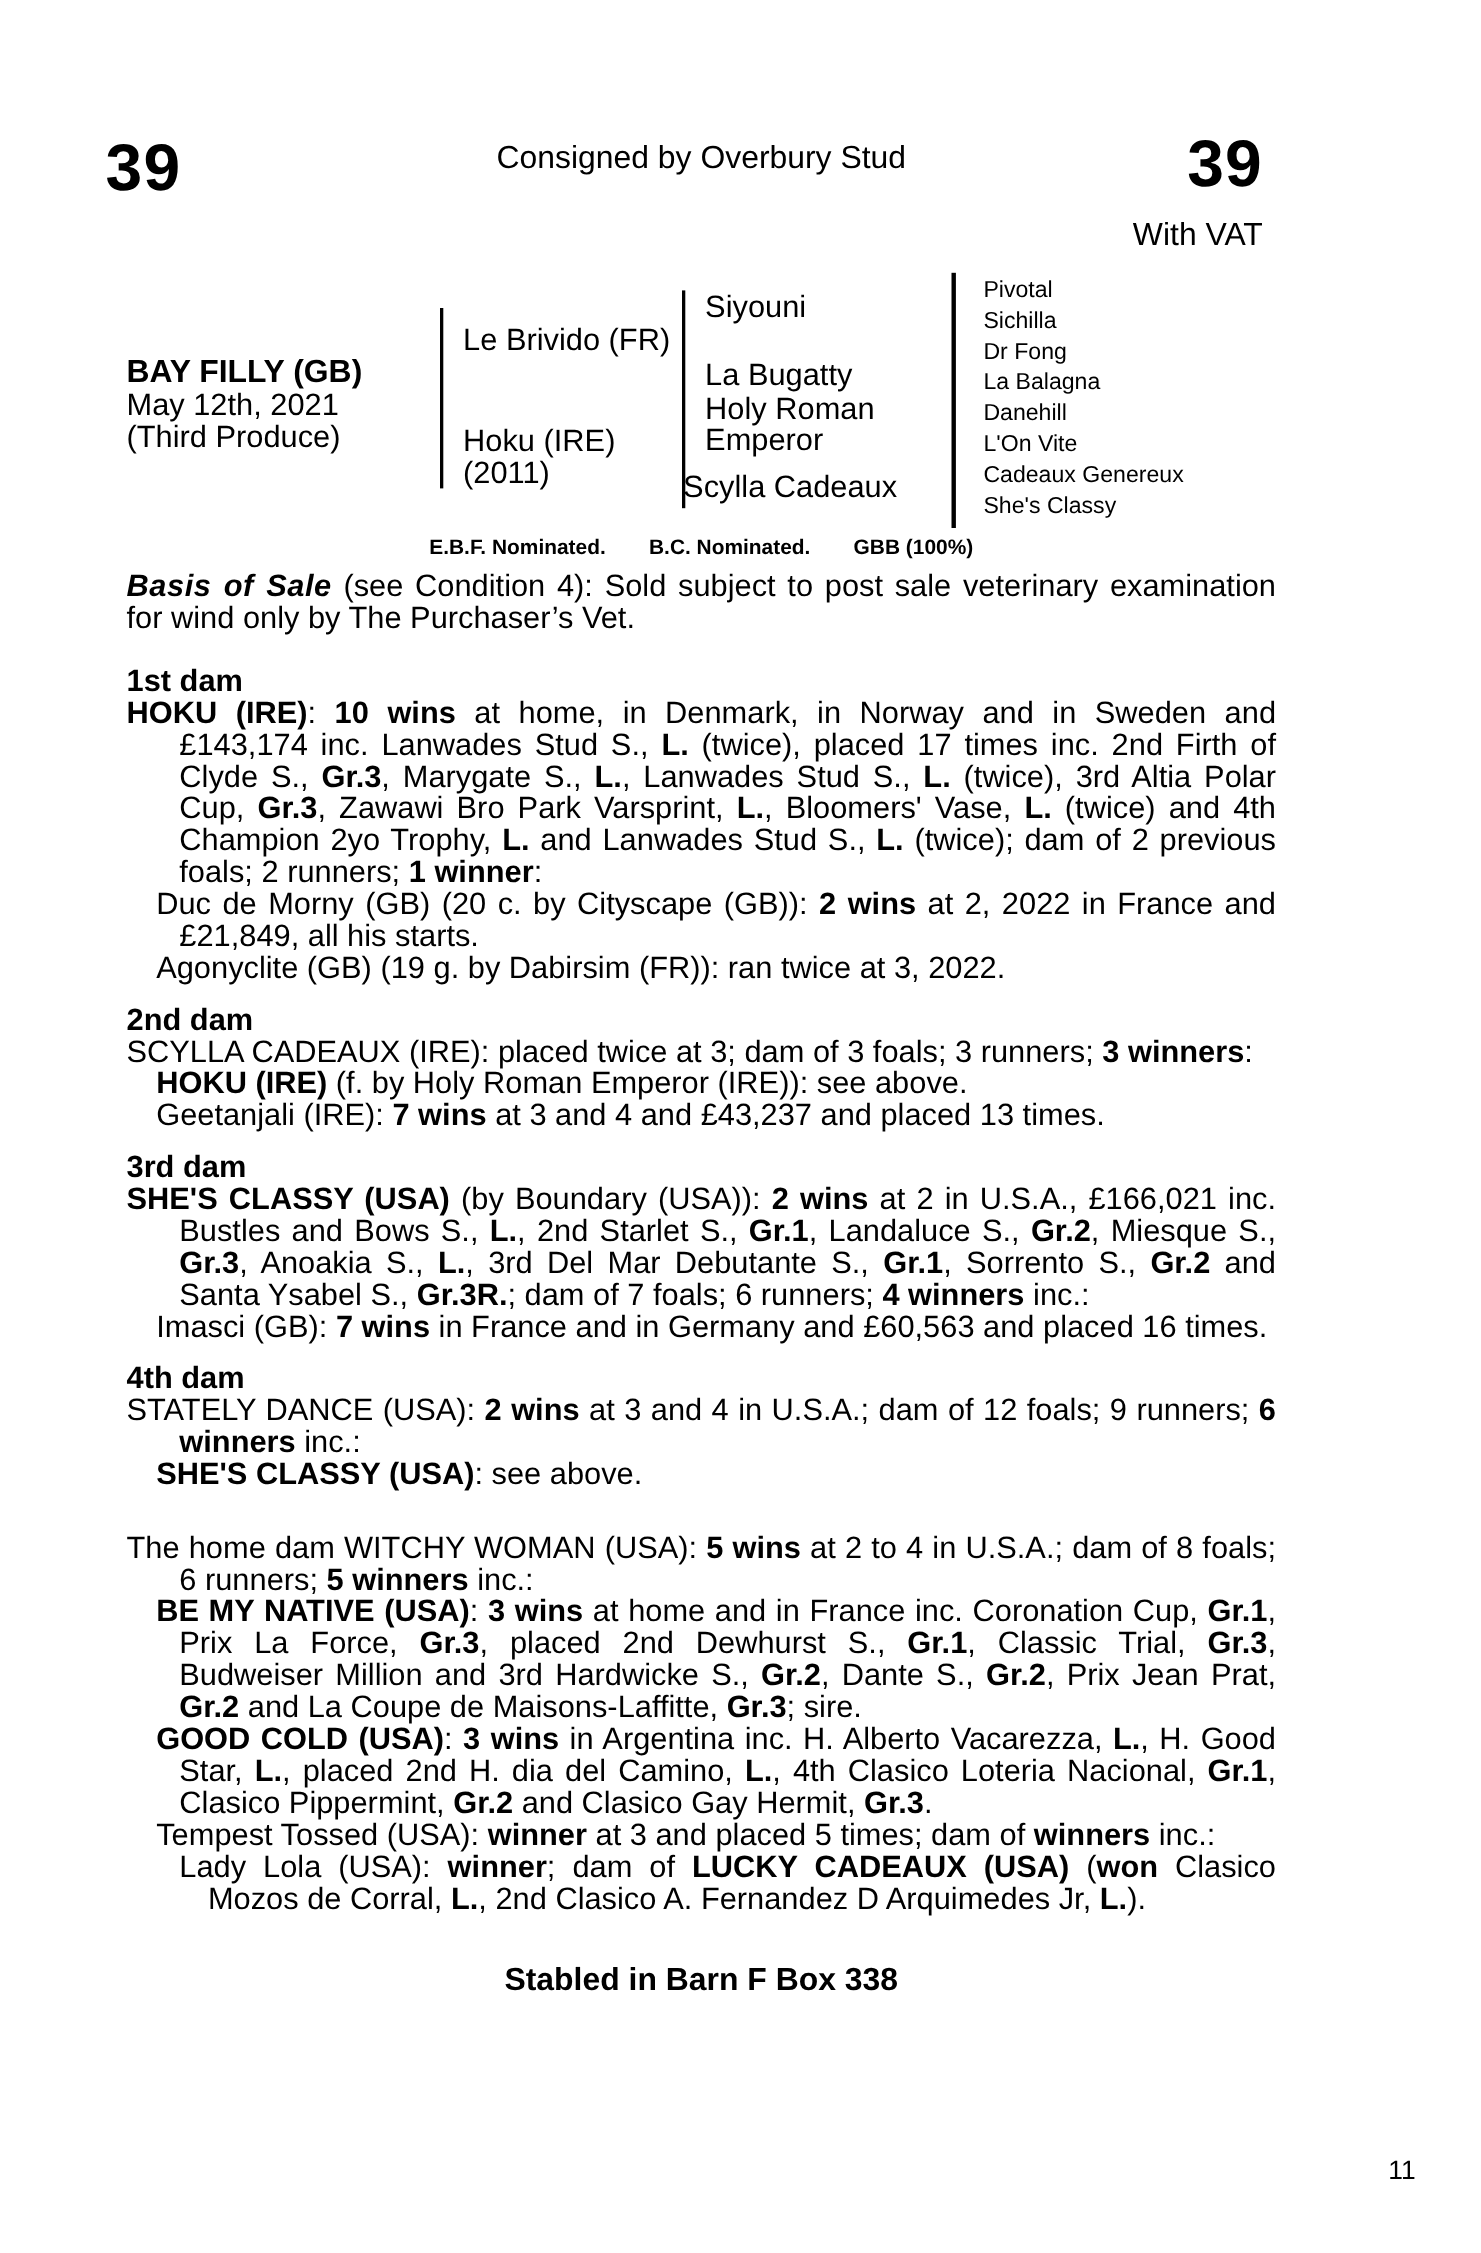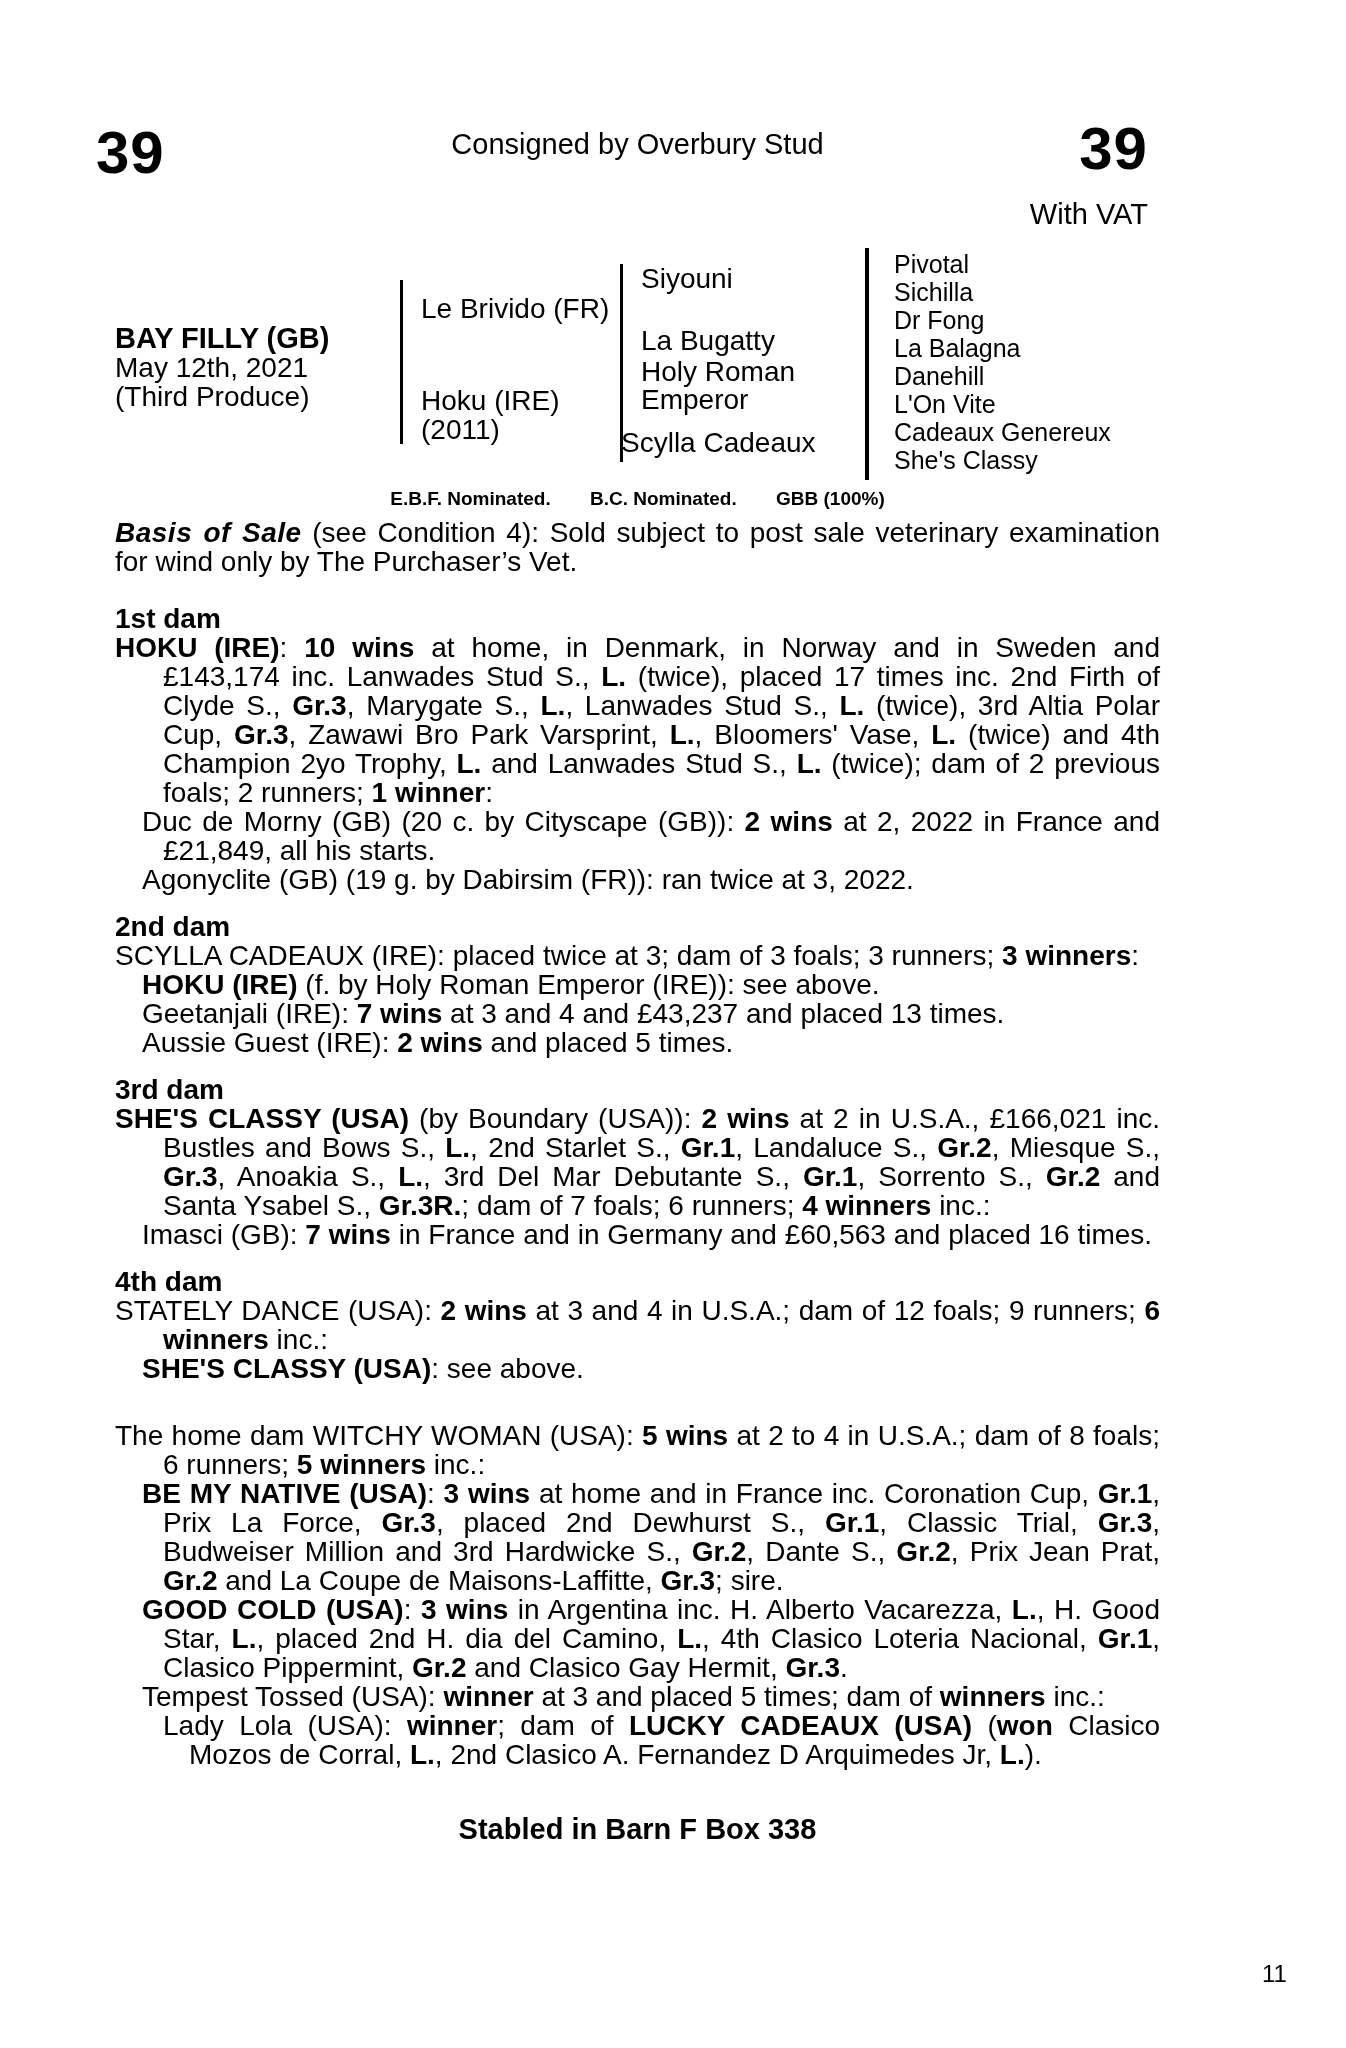--- a/index.html
+++ b/index.html
@@ -19,21 +19,21 @@
   .ped-bar{position:absolute;background:#000;}
   .bar1{left:285px;top:32px;width:3px;height:164px;}
   .bar2{left:505px;top:16px;width:3px;height:198px;}
   .bar3{left:750px;top:0px;width:4px;height:232px;}
   .ped-sire{position:absolute;left:306px;top:46px;}
   .ped-dam{position:absolute;left:306px;top:138px;}
   .g2-0{position:absolute;left:526px;top:16px;}
   .g2-1{position:absolute;left:526px;top:78px;}
   .g2-2{position:absolute;left:526px;top:110px;width:215px;line-height:28px;}
   .g2-3{position:absolute;left:506px;top:180px;}
-  .gen3{position:absolute;left:779px;top:2px;font-size:25px;line-height:28px;}
+  .gen3{position:absolute;left:779px;top:2px;font-size:21px;line-height:28px;}
   
   .bodytext{position:absolute;left:115px;top:484px;width:1045px;font-size:28px;line-height:29px;}
   .noms{text-align:center;font-weight:bold;font-size:19px;}
   .noms span{display:inline-block;}
   .noms span + span{margin-left:34px;}
   .basis{margin-top:5px;text-align:justify;}
   .basis b i{letter-spacing:0.5px;}
   .dam-heading{font-weight:bold;margin-top:18px;}
   .dam-heading.first{margin-top:23px;}
   .sec p{margin:0;text-align:justify;}
@@ -98,21 +98,20 @@
           <div class="dam-heading first">1st dam</div>
           <p class="p-dam"><b>HOKU (IRE)</b><span>: </span><b>10 wins</b><span> at home, in Denmark, in Norway and in Sweden and £143,174 inc. Lanwades Stud S., </span><b>L.</b><span> (twice), placed 17 times inc. 2nd Firth of Clyde S., </span><b>Gr.3</b><span>, Marygate S., </span><b>L.</b><span>, Lanwades Stud S., </span><b>L.</b><span> (twice), 3rd Altia Polar Cup, </span><b>Gr.3</b><span>, Zawawi Bro Park Varsprint, </span><b>L.</b><span>, Bloomers' Vase, </span><b>L.</b><span> (twice) and 4th Champion 2yo Trophy, </span><b>L.</b><span> and Lanwades Stud S., </span><b>L.</b><span> (twice); dam of 2 previous foals; 2 runners; </span><b>1 winner</b><span>:</span></p>
           <p class="p-off"><span>Duc de Morny (GB) (20 c. by Cityscape (GB)): </span><b>2 wins</b><span> at 2, 2022 in France and £21,849, all his starts.</span></p>
           <p class="p-off"><span>Agonyclite (GB) (19 g. by Dabirsim (FR)): ran twice at 3, 2022.</span></p>
         </div>
         <div class="sec">
           <div class="dam-heading">2nd dam</div>
           <p class="p-dam"><span>SCYLLA CADEAUX (IRE): placed twice at 3; dam of 3 foals; 3 runners; </span><b>3 winners</b><span>:</span></p>
           <p class="p-off"><b>HOKU (IRE)</b><span> (f. by Holy Roman Emperor (IRE)): see above.</span></p>
           <p class="p-off"><span>Geetanjali (IRE): </span><b>7 wins</b><span> at 3 and 4 and £43,237 and placed 13 times.</span></p>
-          <p class="p-off"><span>Aussie Guest (IRE): </span><b>2 wins</b><span> and placed 5 times.</span></p>
         </div>
         <div class="sec">
           <div class="dam-heading">3rd dam</div>
           <p class="p-dam"><b>SHE'S CLASSY (USA)</b><span> (by Boundary (USA)): </span><b>2 wins</b><span> at 2 in U.S.A., £166,021 inc. Bustles and Bows S., </span><b>L.</b><span>, 2nd Starlet S., </span><b>Gr.1</b><span>, Landaluce S., </span><b>Gr.2</b><span>, Miesque S., </span><b>Gr.3</b><span>, Anoakia S., </span><b>L.</b><span>, 3rd Del Mar Debutante S., </span><b>Gr.1</b><span>, Sorrento S., </span><b>Gr.2</b><span> and Santa Ysabel S., </span><b>Gr.3R.</b><span>; dam of 7 foals; 6 runners; </span><b>4 winners</b><span> inc.:</span></p>
           <p class="p-off"><span>Imasci (GB): </span><b>7 wins</b><span> in France and in Germany and £60,563 and placed 16 times.</span></p>
         </div>
         <div class="sec">
           <div class="dam-heading">4th dam</div>
           <p class="p-dam"><span>STATELY DANCE (USA): </span><b>2 wins</b><span> at 3 and 4 in U.S.A.; dam of 12 foals; 9 runners; </span><b>6 winners</b><span> inc.:</span></p>
           <p class="p-off"><b>SHE'S CLASSY (USA)</b><span>: see above.</span></p>

